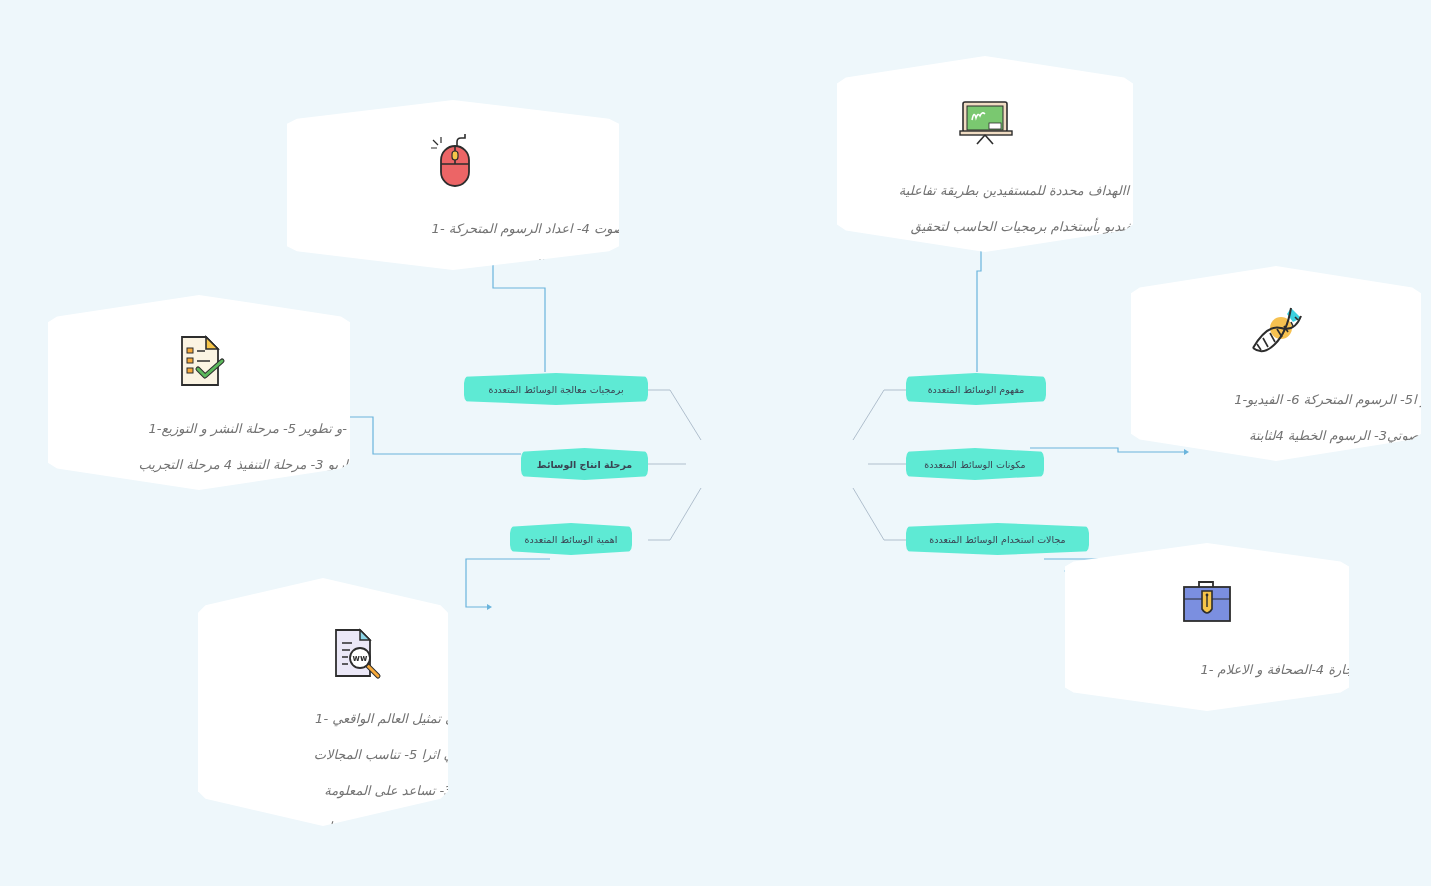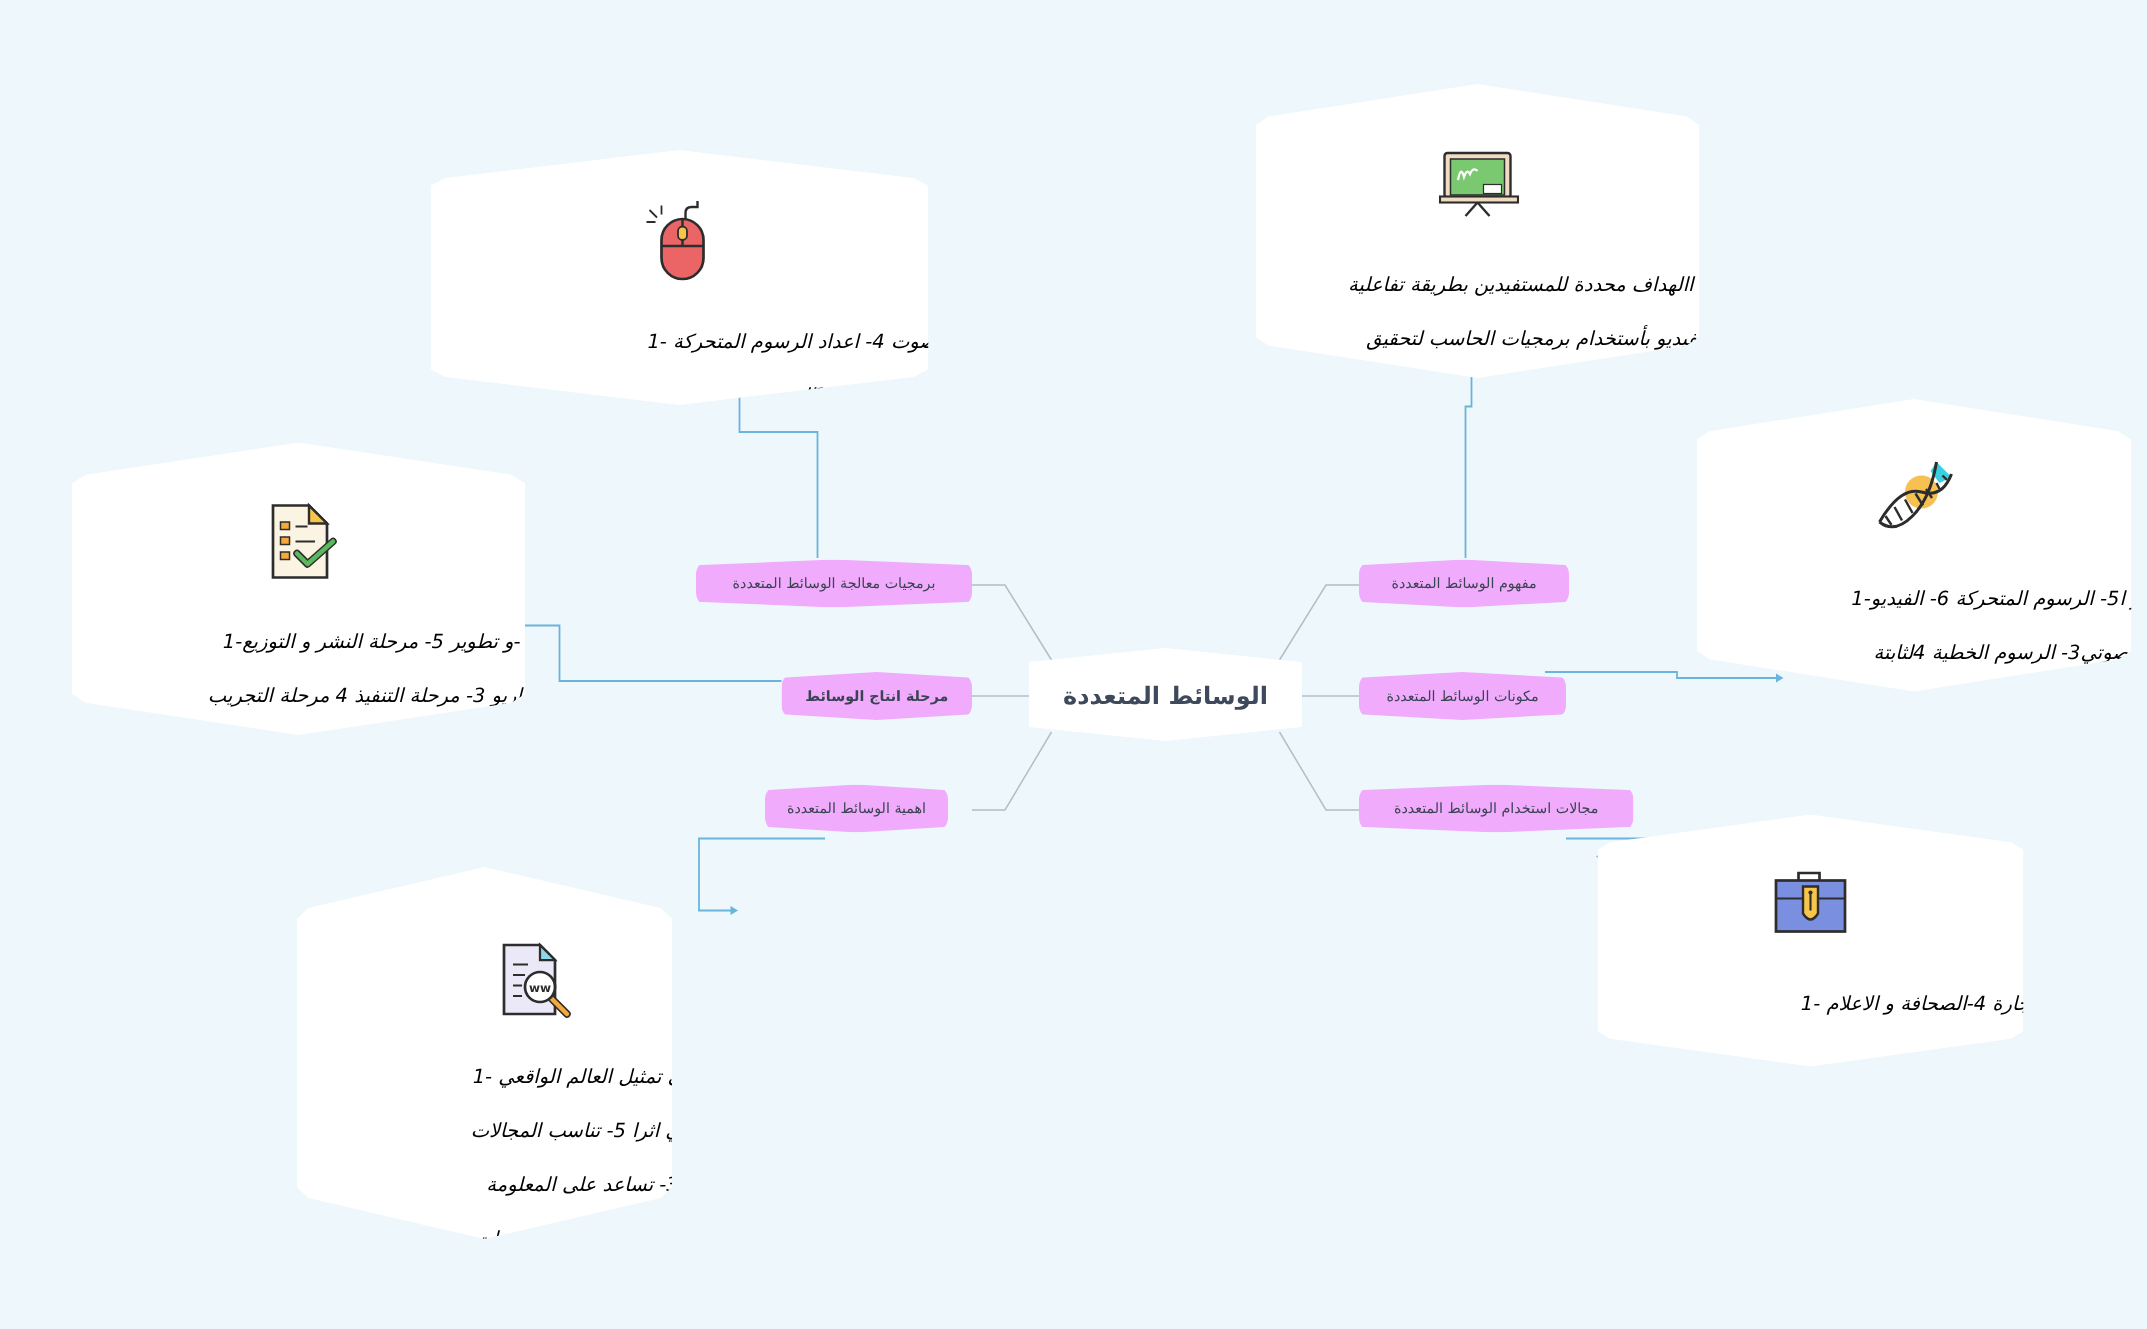--- a/index.html
+++ b/index.html
@@ -22,39 +22,39 @@
     }
     .central span {
       font-family: "DejaVu Sans", sans-serif; font-weight: bold;
       font-size: 16px; color: #3e4a5c; direction: rtl;
     }
 
     
     .branch {
       position: absolute; height: 32px;
       display: flex; align-items: center; justify-content: center;
-      background: #f0abfc;
+      background: #5eead4;
       border-radius: 10px;
       clip-path: polygon(0% 12%, 50% 0%, 100% 12%, 100% 88%, 50% 100%, 0% 88%);
     }
     .branch span {
       font-family: "DejaVu Sans", sans-serif; font-size: 9.5px; color: #3a4352;
       direction: rtl; white-space: nowrap;
     }
 
     
     .card {
       position: absolute; background: #ffffff;
       clip-path: polygon(0% 14%, 3% 11%, 50% 0%, 97% 11%, 100% 14%, 100% 86%, 97% 89%, 50% 100%, 3% 89%, 0% 86%);
     }
     .card .icon { position: absolute; }
     .card .text {
       position: absolute; direction: rtl; text-align: right;
       font-family: "DejaVu Sans", sans-serif; font-style: italic;
-      font-size: 13px; line-height: 18px; color: #000000;
+      font-size: 13px; line-height: 18px; color: #737373;
       white-space: pre-line;
     }
   </style>
 </head>
 <body>
 
 <div class="canvas">
 
   <svg class="lines" viewBox="0 0 1431 886">
 
@@ -220,17 +220,14 @@
   <div class="branch" style="left:906px; top:373px; width:140px;">
     <span>مفهوم الوسائط المتعددة</span>
   </div>
   <div class="branch" style="left:906px; top:448px; width:138px;">
     <span>مكونات الوسائط المتعددة</span>
   </div>
   <div class="branch" style="left:906px; top:523px; width:183px;">
     <span>مجالات استخدام الوسائط المتعددة</span>
   </div>
 
-  <div class="central">
-    <span>الوسائط المتعددة</span>
-  </div>
 
 </div>
 
 </body></html>

